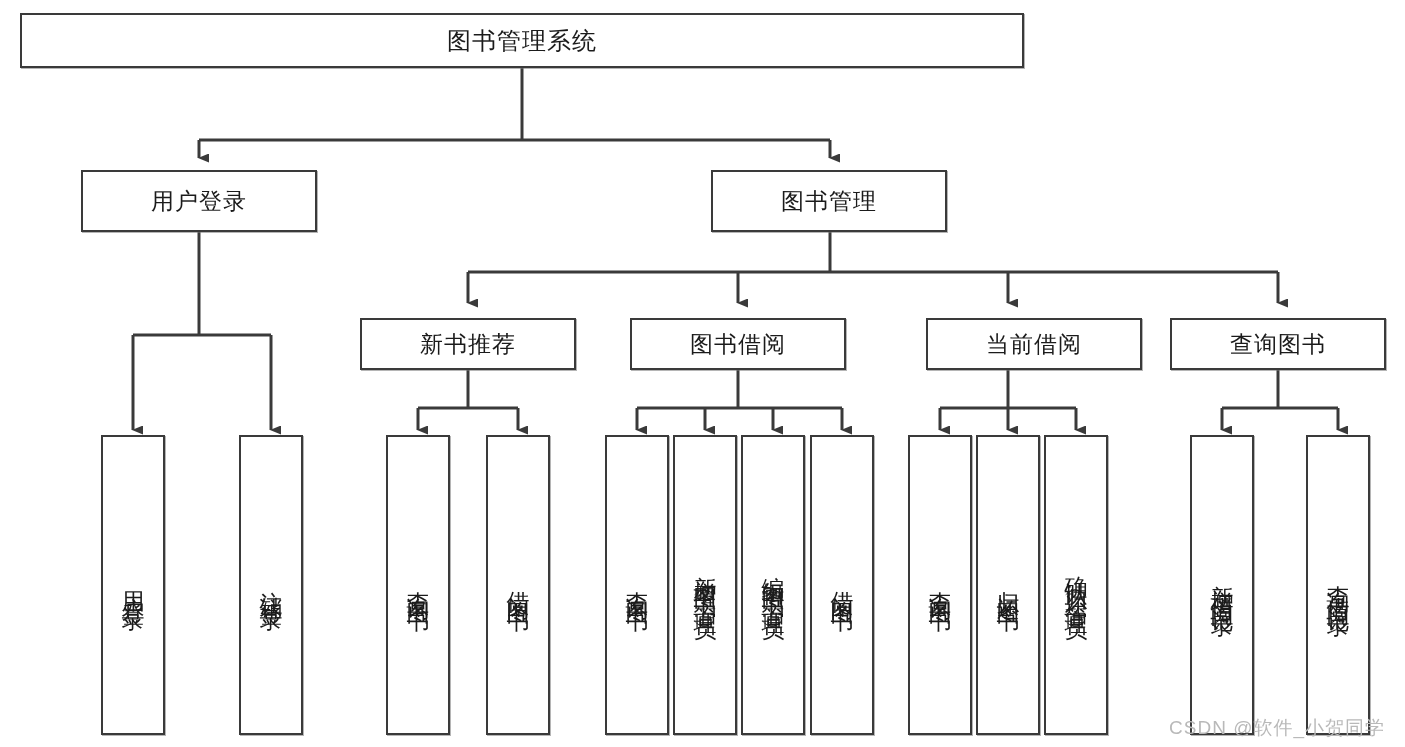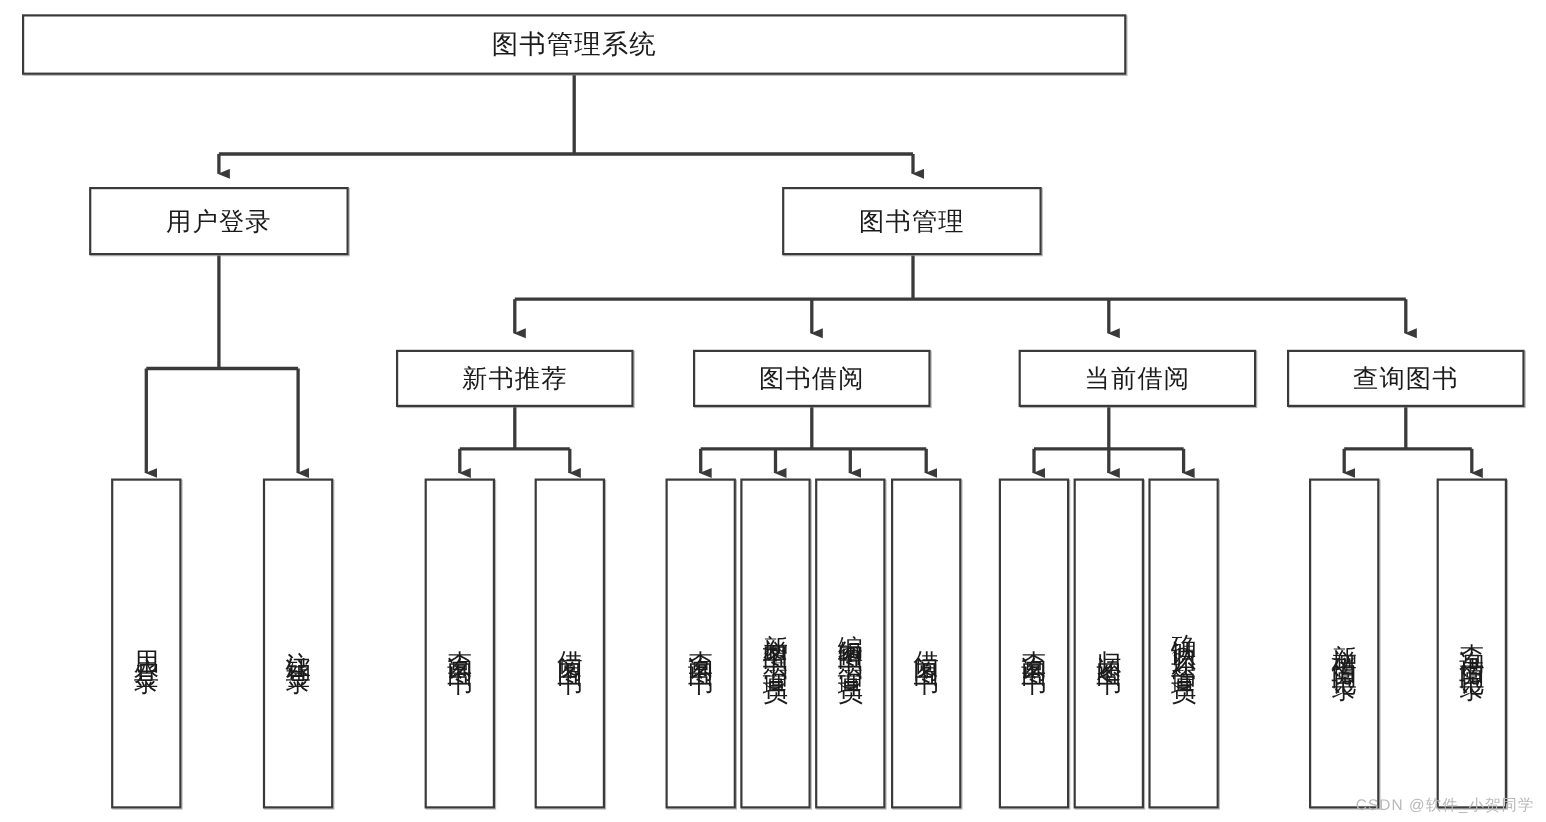--- a/index.html
+++ b/index.html
@@ -56,23 +56,23 @@
     font-size: 23px;
     letter-spacing: 6px;
     line-height: 1;
     text-align: center;
   }
   .node.root .node-label {
     font-size: 24px;
   }
   #watermark {
     position: absolute;
-    right: 10px;
+    right: 20px;
     bottom: 6px;
-    font-size: 14px;
+    font-size: 19px;
     color: #b9b9b9;
     letter-spacing: 1px;
     z-index: 5;
     white-space: nowrap;
     pointer-events: none;
   }
 </style>
 </head>
 <body>
 

